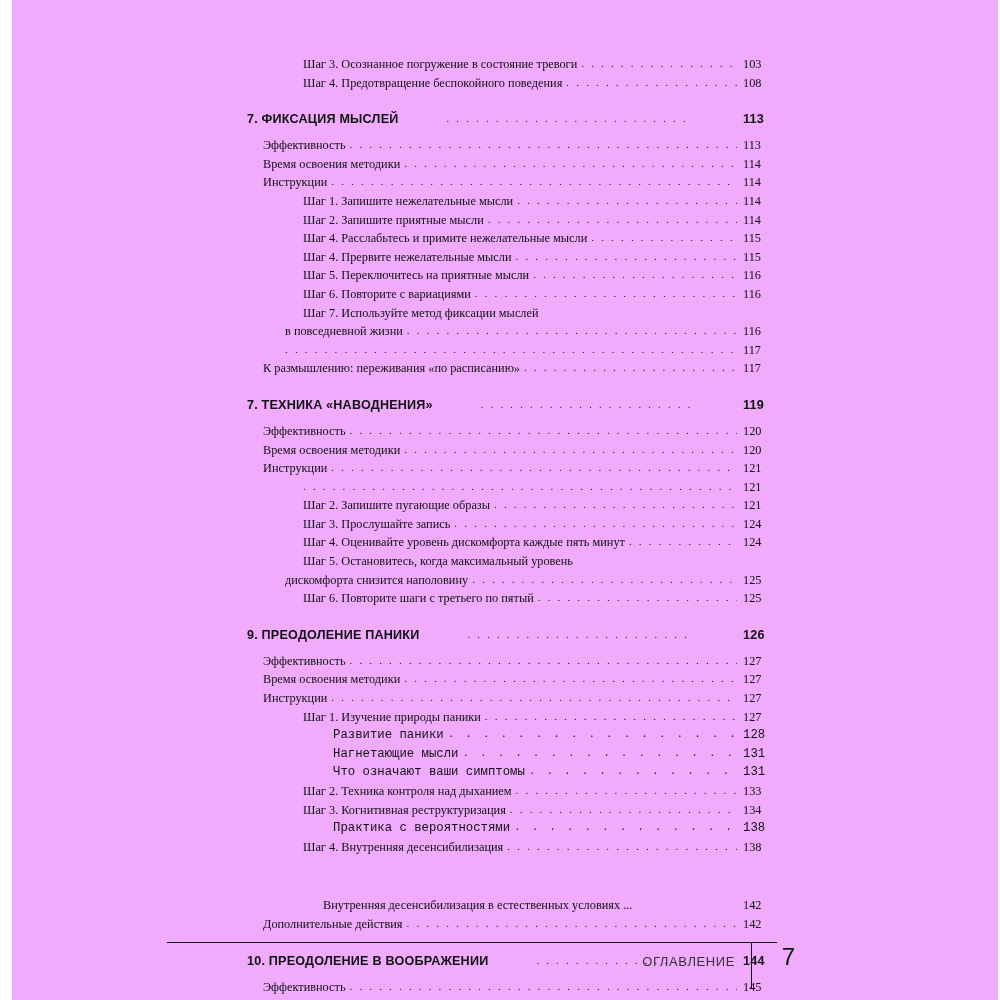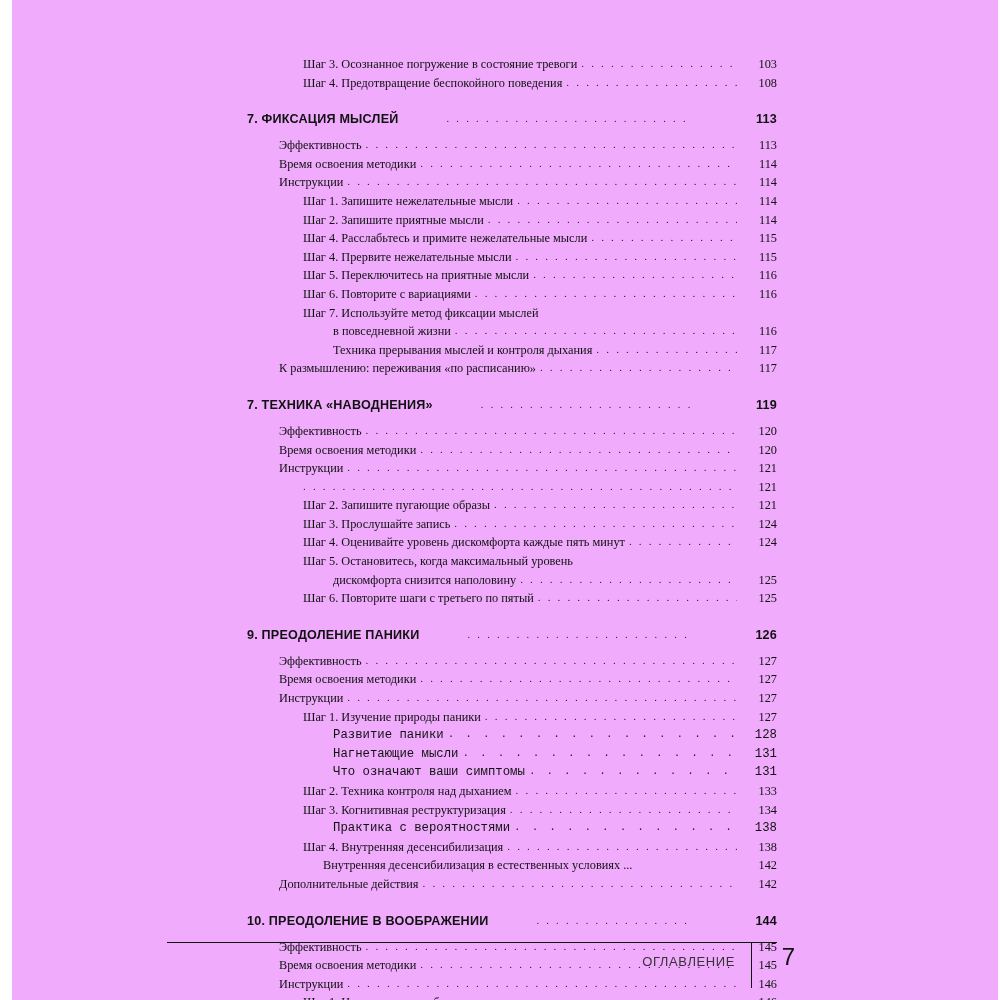--- a/index.html
+++ b/index.html
@@ -51,32 +51,32 @@
     overflow: hidden;
     white-space: nowrap;
     font-size: 11px;
     letter-spacing: 2.2px;
     color: #222;
     transform: translateY(-1px);
   }
   .toc-line .page-no {
     flex: 0 0 auto;
     width: 34px;
-    text-align: right;
+    text-align: left;
     padding-left: 6px;
   }
   .toc-line.nodots .dots { visibility: hidden; }
 
   
   .lvl-chapter  { margin-left: 0px; }
-  .lvl-1        { margin-left: 32px; }
+  .lvl-1        { margin-left: 16px; }
   .lvl-2        { margin-left: 56px; }
   .lvl-3        { margin-left: 86px; font-family: Liberation Mono, monospace; }
-  .lvl-cont     { margin-left: 86px; }
-  .lvl-cont2    { margin-left: 76px; }
+  .lvl-cont     { margin-left: 38px; }
+  .lvl-cont2    { margin-left: 76px; margin-top: 40px; }
 
   
   .chapter {
     font-family: "Liberation Sans", sans-serif;
     font-weight: bold;
     font-size: 12.6px;
     line-height: 20px;
     letter-spacing: 0.2px;
   }
   .chapter .dots { letter-spacing: 2.3px; font-size: 10.5px; font-family: "Liberation Serif", serif; font-weight: normal;}
@@ -197,21 +197,20 @@
         <span class="label">Шаг 7. Используйте метод фиксации мыслей</span>
         <span class="dots">. . . . . . . . . . . . . . . . . . . . . . . . . . . . . . . . . . . . . . . . . . . . . . . . . . . . . . . . . . . . . . . . . . . . . . . . . . . . . . . . . . . . . . . . . . . . . . . . . . . . . . . . . . . . . . . . . . . . . . . . </span>
         <span class="page-no"></span>
       </div>
       <div class="toc-line lvl-cont">
         <span class="label">в повседневной жизни</span>
         <span class="dots">. . . . . . . . . . . . . . . . . . . . . . . . . . . . . . . . . . . . . . . . . . . . . . . . . . . . . . . . . . . . . . . . . . . . . . . . . . . . . . . . . . . . . . . . . . . . . . . . . . . . . . . . . . . . . . . . . . . . . . . . </span>
         <span class="page-no">116</span>
       </div>
       <div class="toc-line lvl-cont">
-        <span class="label">Техника прерывания мыслей и контроля дыхания</span>
         <span class="dots">. . . . . . . . . . . . . . . . . . . . . . . . . . . . . . . . . . . . . . . . . . . . . . . . . . . . . . . . . . . . . . . . . . . . . . . . . . . . . . . . . . . . . . . . . . . . . . . . . . . . . . . . . . . . . . . . . . . . . . . . </span>
         <span class="page-no">117</span>
       </div>
       <div class="toc-line lvl-1">
         <span class="label">К размышлению: переживания «по расписанию»</span>
         <span class="dots">. . . . . . . . . . . . . . . . . . . . . . . . . . . . . . . . . . . . . . . . . . . . . . . . . . . . . . . . . . . . . . . . . . . . . . . . . . . . . . . . . . . . . . . . . . . . . . . . . . . . . . . . . . . . . . . . . . . . . . . . </span>
         <span class="page-no">117</span>
       </div>
       <div class="toc-line lvl-chapter chapter chapter-gap-before">
         <span class="label">7. ТЕХНИКА «НАВОДНЕНИЯ»</span>

